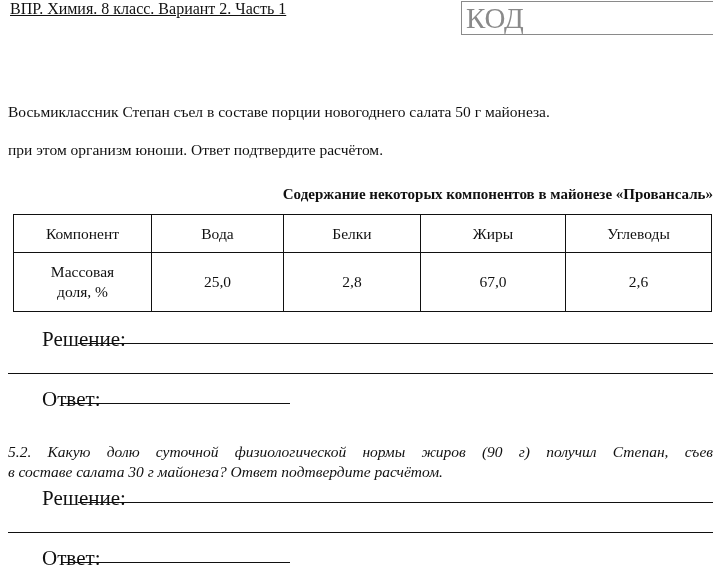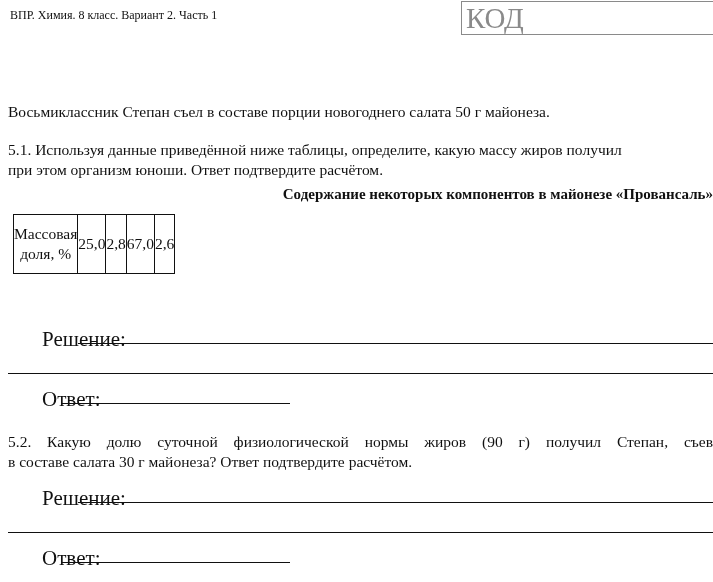--- a/index.html
+++ b/index.html
@@ -8,21 +8,21 @@
   }
   body {
     width: 713px; height: 582px;
     position: relative; overflow: hidden;
     font-family: "Liberation Serif", "DejaVu Serif", serif;
     color: #111;
     font-size: 15.5px;
   }
   .abs { position: absolute; white-space: nowrap; }
   .header {
-    left: 10px; top: 8px; font-size: 12px;
+    left: 10px; top: 0; font-size: 16px; text-decoration: underline;
   }
   .kod-box {
     left: 461px; top: 1px;
     width: 260px; height: 34px;
     border: 1px solid #8a8a8a;
     box-sizing: border-box;
   }
   .kod-label {
     position: absolute; left: 4px; top: -1px;
     font-size: 29px; color: #8a8a8a;
@@ -54,48 +54,54 @@
 
 <div class="abs header">ВПР.  Химия. 8 класс. Вариант 2. Часть 1</div>
 
 <div class="abs kod-box">
   <span class="kod-label">КОД</span>
 </div>
 
 <div class="abs intro">Восьмиклассник Степан съел в составе порции новогоднего салата 50 г майонеза.</div>
 
 <div class="abs q51">
-  <div>5.1. Используя данные приведённой ниже таблицы, определите, какую массу жиров получил</div>
   <div>при этом организм юноши. Ответ подтвердите расчётом.</div>
 </div>
 
 <div class="abs table-title">Содержание некоторых компонентов в майонезе «Провансаль»</div>
 
 <table class="data">
   <tbody>
+      <tr class="head">
+    <td style="width:137px">Компонент</td>
+    <td style="width:131px">Вода</td>
+    <td style="width:136px">Белки</td>
+    <td style="width:144px">Жиры</td>
+    <td style="width:145px">Углеводы</td>
+  </tr>
   <tr class="row">
     <td>
       <div>Массовая</div>
       <div>доля, %</div>
     </td>
     <td>25,0</td>
     <td>2,8</td>
     <td>67,0</td>
     <td>2,6</td>
   </tr>
 </tbody>
   </table>
 
 <div class="abs line-label" style="left:8px; top:327px;">Решение:</div>
 <div class="uline" style="left:78px; top:343px; width:635px;"></div>
 <div class="uline" style="left:8px; top:373px; width:705px;"></div>
 <div class="abs line-label" style="left:8px; top:387px;">Ответ:</div>
 <div class="uline" style="left:61px; top:403px; width:229px;"></div>
 
-<div class="abs" style="left:8px; top:432px; line-height:20px; width:705px;">
+<div class="abs" style="left:8px; top:442px; line-height:20px; width:705px;font-style:italic;">
   <div style="text-align:justify; text-align-last:justify;">5.2. Какую долю суточной физиологической нормы жиров (90 г) получил Степан, съев</div>
   <div>в составе салата 30 г майонеза? Ответ подтвердите расчётом.</div>
 </div>
 
 <div class="abs line-label" style="left:8px; top:486px;">Решение:</div>
 <div class="uline" style="left:78px; top:502px; width:635px;"></div>
 <div class="uline" style="left:8px; top:532px; width:705px;"></div>
 <div class="abs line-label" style="left:8px; top:546px;">Ответ:</div>
 <div class="uline" style="left:61px; top:562px; width:229px;"></div>
 

